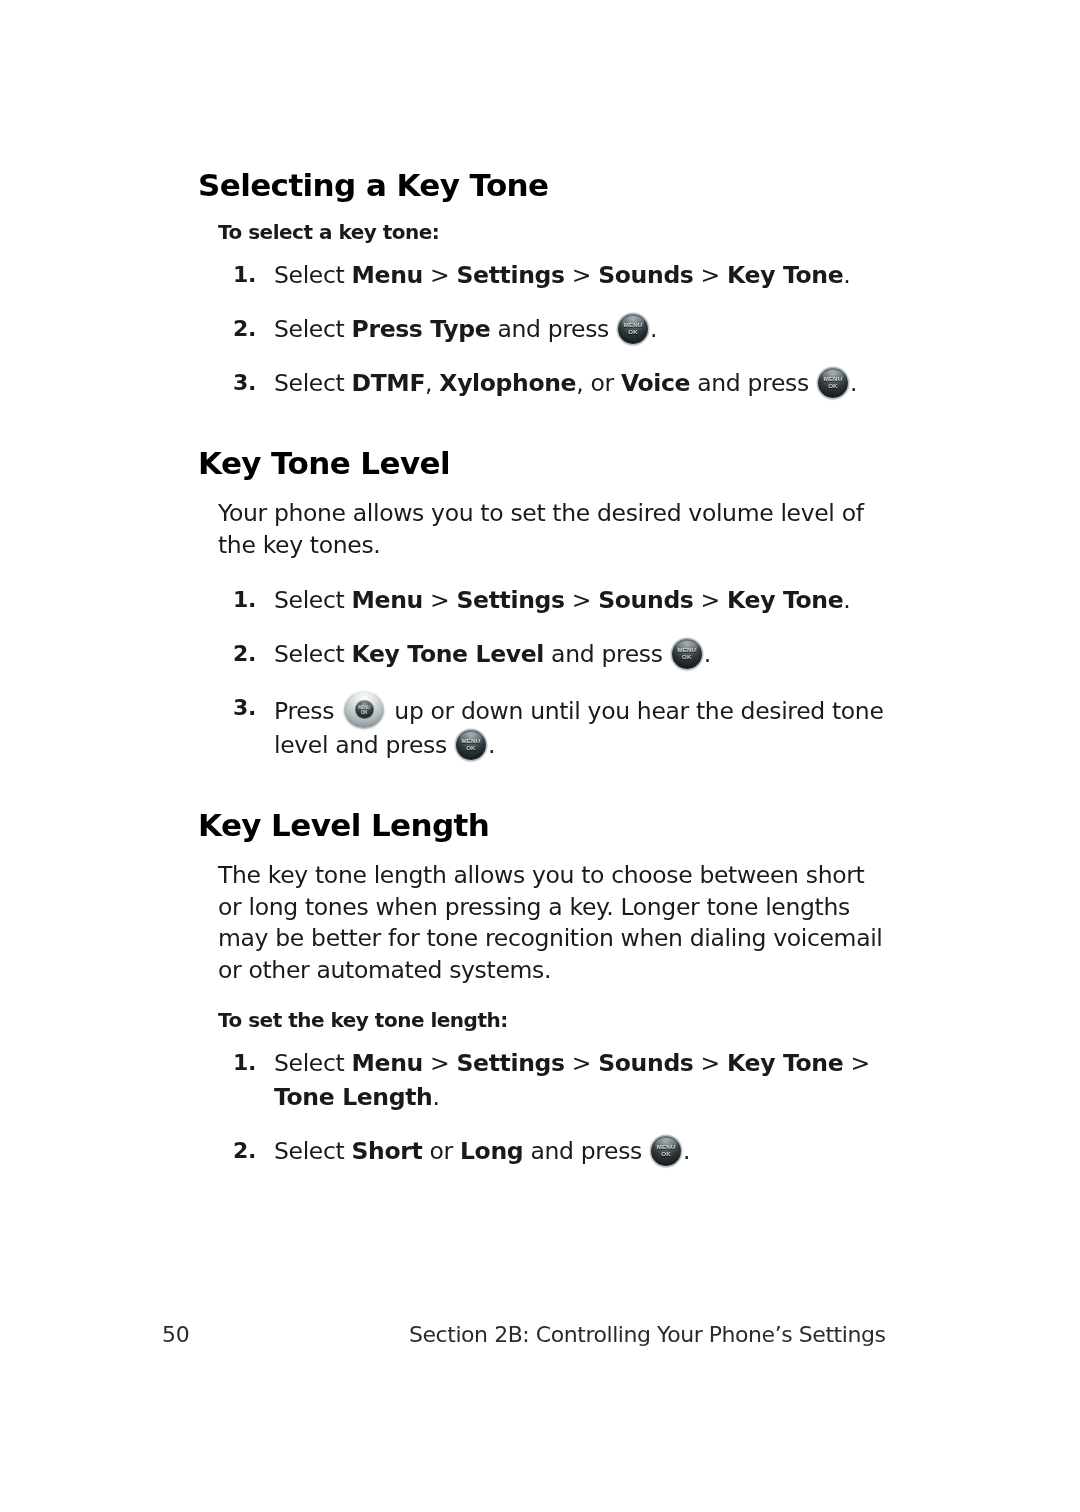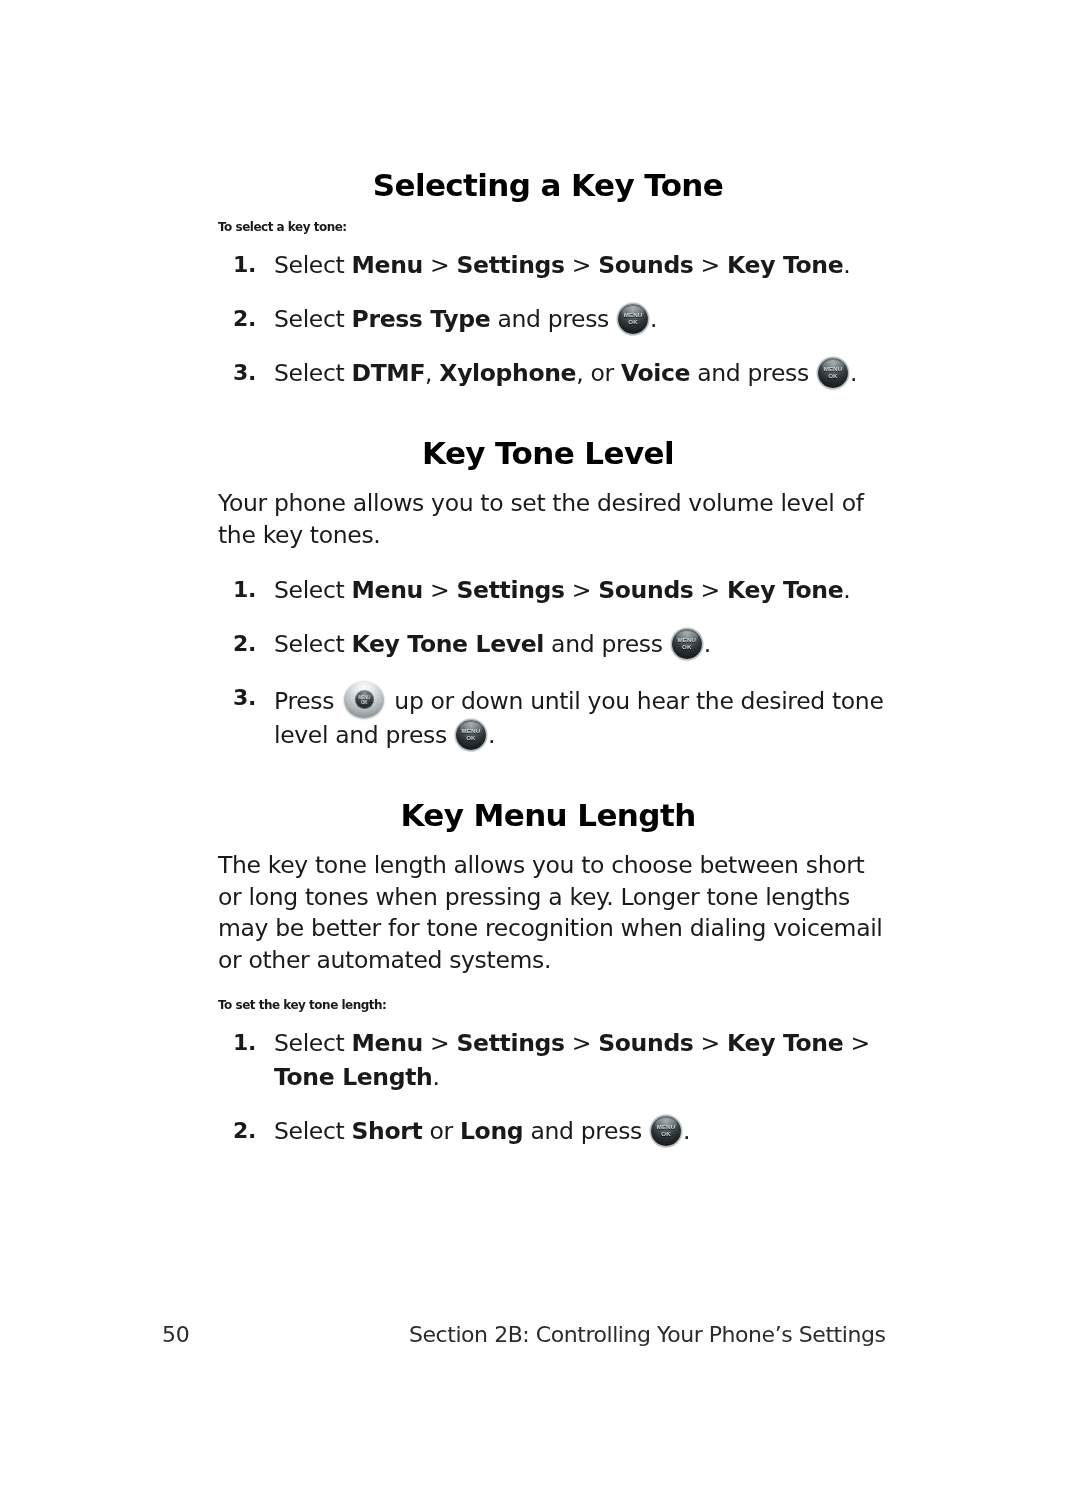--- a/index.html
+++ b/index.html
@@ -32,21 +32,20 @@
   }
 
   h1.section-heading {
     font-family: "DejaVu Sans", sans-serif;
     font-size: 31px;
     font-weight: bold;
     letter-spacing: -0.6px;
     color: #000000;
     margin: 0 0 18px 0;
     line-height: 1.1;
-    text-align: center;
   }
 
   h1.section-heading.spaced-top {
     margin-top: 46px;
   }
 
   p.body-text {
     margin: 0 0 22px 0;
     padding-left: 20px;
     font-family: "DejaVu Sans", sans-serif;
@@ -54,21 +53,21 @@
     line-height: 31.5px;
     letter-spacing: -0.35px;
     color: #1a1a1a;
     width: 672px;
   }
 
   p.lead-in {
     margin: 0 0 14px 0;
     padding-left: 20px;
     font-family: "DejaVu Sans", sans-serif;
-    font-size: 12px;
+    font-size: 20px;
     font-weight: bold;
     letter-spacing: -0.5px;
     color: #1a1a1a;
   }
 
   ol.steps {
     margin: 0 0 0 0;
     padding: 0;
     list-style: none;
   }
@@ -244,21 +243,21 @@
                 <div>OK</div>
               </span></span><span>.</span></span></li>
         <li class="step"><span class="step-num">3.</span><span><span>Press </span><span class="nav-key"><span class="nav-label">
                 <div>MENU</div>
                 <div>OK</div>
               </span></span><span> up or down until you hear the desired tone level and press </span><span class="menu-ok-key"><span class="key-label">
                 <div>MENU</div>
                 <div>OK</div>
               </span></span><span>.</span></span></li>
       </ol>
-      <h1 class="section-heading spaced-top">Key Menu Length</h1>
+      <h1 class="section-heading spaced-top">Key Level Length</h1>
       <p class="body-text">The key tone length allows you to choose between short or long tones when pressing a key. Longer tone lengths may be better for tone recognition when dialing voicemail or other automated systems.</p>
       <p class="lead-in">To set the key tone length:</p>
       <ol class="steps">
         <li class="step"><span class="step-num">1.</span><span><span>Select </span><span class="b">Menu</span><span> &gt; </span><span class="b">Settings</span><span> &gt; </span><span class="b">Sounds</span><span> &gt; </span><span class="b">Key Tone</span><span> &gt; </span><span class="b">Tone Length</span><span>.</span></span></li>
         <li class="step"><span class="step-num">2.</span><span><span>Select </span><span class="b">Short</span><span> or </span><span class="b">Long</span><span> and press </span><span class="menu-ok-key"><span class="key-label">
                 <div>MENU</div>
                 <div>OK</div>
               </span></span><span>.</span></span></li>
       </ol>
     </div>

